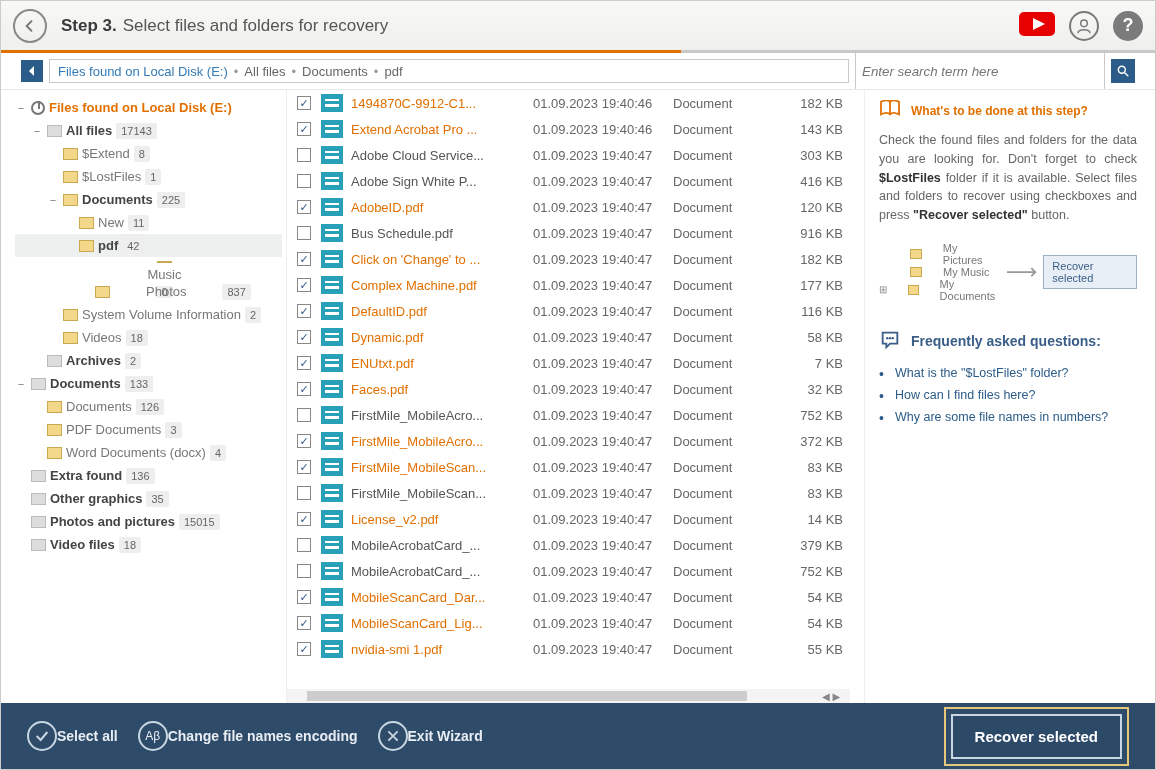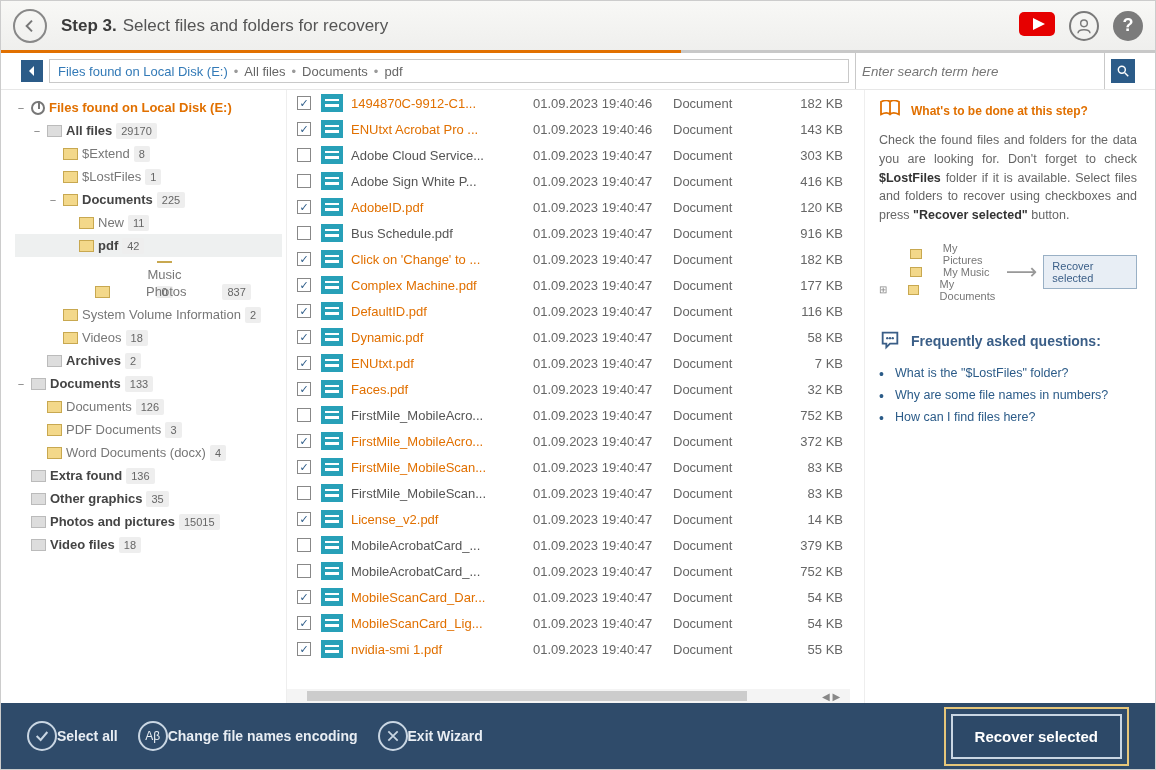--- a/index.html
+++ b/index.html
@@ -141,21 +141,21 @@
   <div class="tree" id="tree">
       <div class="tree-row orange" style="padding-left: 0px;">
         <span class="exp">−</span>
         <span class="pie"></span>
         <span class="lbl">Files found on Local Disk (E:)</span>
       </div>
       <div class="tree-row bold" style="padding-left: 16px;">
         <span class="exp">−</span>
         <span class="fold gray"></span>
         <span class="lbl">All files</span>
-        <span class="badge">29170</span>
+        <span class="badge">17143</span>
       </div>
       <div class="tree-row" style="padding-left: 32px;">
         <span class="exp"></span>
         <span class="fold"></span>
         <span class="lbl">$Extend</span>
         <span class="badge">8</span>
       </div>
       <div class="tree-row" style="padding-left: 32px;">
         <span class="exp"></span>
         <span class="fold"></span>
@@ -271,21 +271,21 @@
           <div><span class="dot green"></span></div>
           <div class="date">01.09.2023 19:40:46</div>
           <div class="kind">Document</div>
           <div class="size">182 KB</div>
         </div>
         <div class="file-row">
           <div class="chk checked"></div>
           <div class="doc-icon">
             <span></span>
           </div>
-          <div class="name">ENUtxt Acrobat Pro ...</div>
+          <div class="name">Extend Acrobat Pro ...</div>
           <div><span class="dot green"></span></div>
           <div class="date">01.09.2023 19:40:46</div>
           <div class="kind">Document</div>
           <div class="size">143 KB</div>
         </div>
         <div class="file-row">
           <div class="chk"></div>
           <div class="doc-icon">
             <span></span>
           </div>
@@ -545,22 +545,22 @@
         <span class="faq-icon"><svg viewBox="0 0 24 24">
               <path fill="none" stroke="#3a5e87" stroke-width="2" d="M4 4 H20 V16 H12 L8 20 V16 H4 Z"></path>
               <circle cx="9" cy="10" r="1.3" fill="#3a5e87"></circle>
               <circle cx="12" cy="10" r="1.3" fill="#3a5e87"></circle>
               <circle cx="15" cy="10" r="1.3" fill="#3a5e87"></circle>
             </svg></span>
         <span>Frequently asked questions:</span>
       </div>
       <ul id="faq-list">
           <li>What is the "$LostFiles" folder?</li>
+          <li>How can I find files here?</li>
           <li>Why are some file names in numbers?</li>
-          <li>How can I find files here?</li>
         </ul>
     </div>
   </div>
 </div>
 
 <div class="footer">
   <div class="fbtn">
     <div class="ic">
         <svg width="16" height="16" viewBox="0 0 24 24">
           <path fill="none" stroke="#c9d6e3" stroke-width="3" d="M4 12 L10 18 L20 6"></path>

